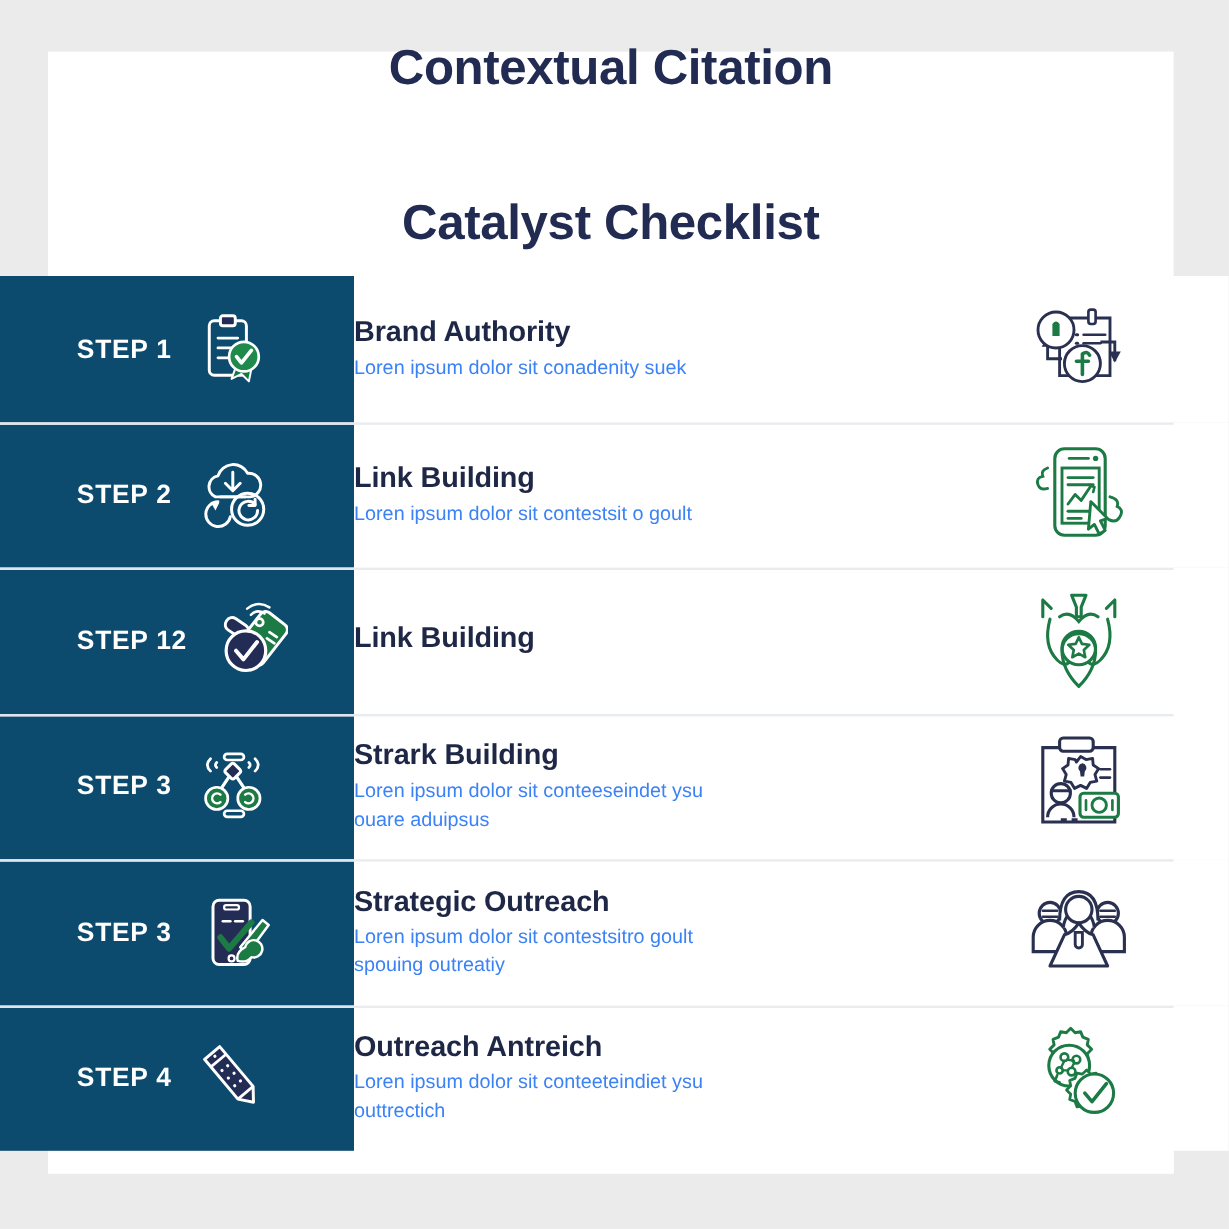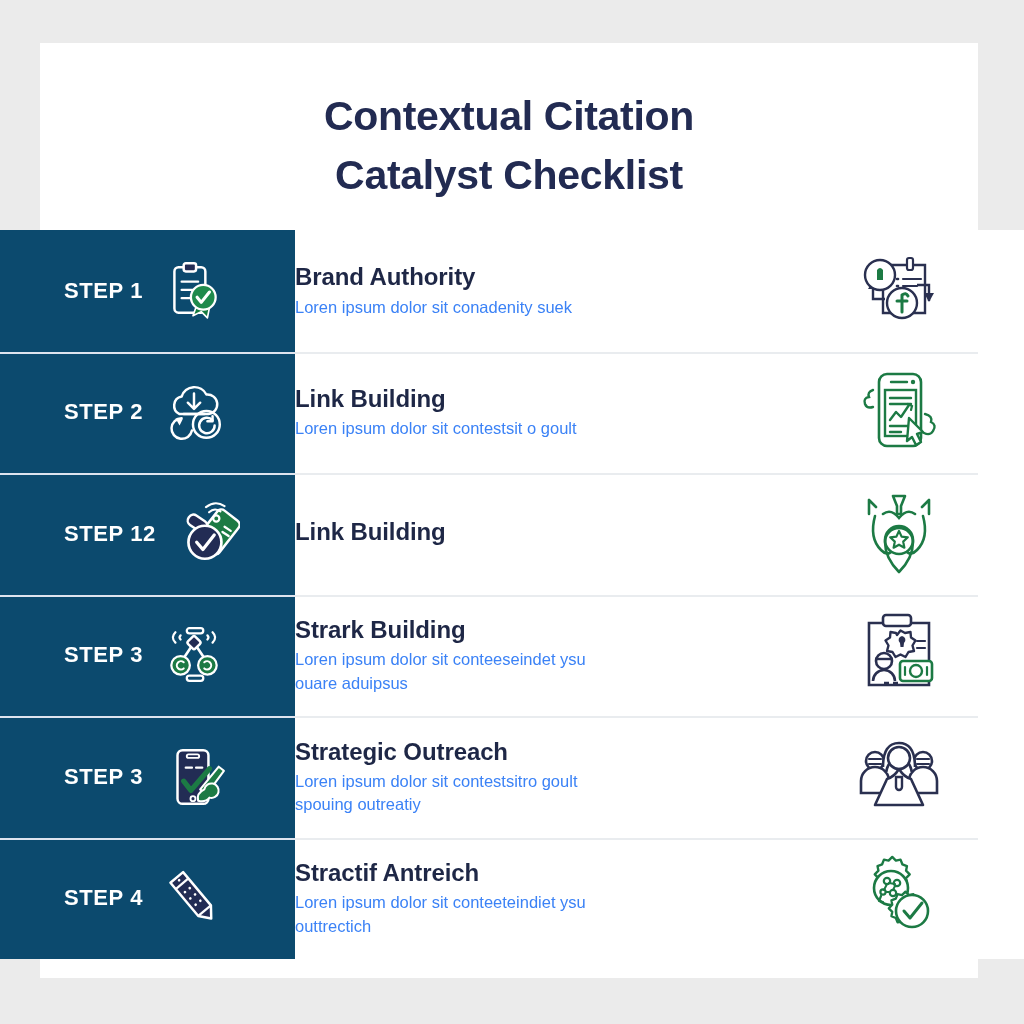--- a/index.html
+++ b/index.html
@@ -31,27 +31,27 @@
     top: 43px;
     width: 938px;
     height: 935px;
     background: #ffffff;
   }
 
   
   #title-block {
     position: absolute;
     left: 40px;
-    top: 52px;
+    top: 27px;
     width: 938px;
     height: 187px;
     display: flex;
     flex-direction: column;
     align-items: center;
-    justify-content: center;
+    justify-content: space-between;
     text-align: center;
   }
   .title-line {
     color: #222b52;
     font-size: 41px;
     font-weight: bold;
     line-height: 1.42;
     letter-spacing: -0.3px;
     white-space: nowrap;
   }
@@ -422,21 +422,21 @@
               <circle cx="29" cy="30" r="1.3" fill="#fff"></circle>
               <circle cx="35" cy="30" r="1.3" fill="#fff"></circle>
               <circle cx="29" cy="38" r="1.3" fill="#fff"></circle>
               <circle cx="35" cy="38" r="1.3" fill="#fff"></circle>
               <circle cx="32" cy="9.5" r="1.3" fill="#fff"></circle>
             </g>
           </svg>
         </div>
       </div>
       <div class="row-body">
-        <div class="row-heading">Stractif Antreich</div>
+        <div class="row-heading">Outreach Antreich</div>
         <div class="row-desc">
           <span>Loren ipsum dolor sit conteeteindiet ysu</span>
           <span class="desc-2">outtrectich</span>
         </div>
       </div>
       <div class="row-art">
         <svg viewBox="0 0 92 92" fill="none">
           <path d="M38 4 l5 1 4 -4 4 4 5 -1 2 5 5 2 -1 5 4 4 -4 4 1 5 -5 2 -2 5 -5 -1 -4 4 -4 -4 -5 1 -2 -5 -5 -2 1 -5 -4 -4 4 -4 -1 -5 5 -2 z" transform="translate(-4,4) scale(0.92)" stroke="#1c7a44" stroke-width="2.6" fill="#fff" stroke-linejoin="round"></path>
           <circle cx="38" cy="36" r="17" stroke="#1c7a44" stroke-width="2.6" fill="#fff"></circle>
           <circle cx="34" cy="29" r="3.2" stroke="#1c7a44" stroke-width="2.2" fill="none"></circle>

